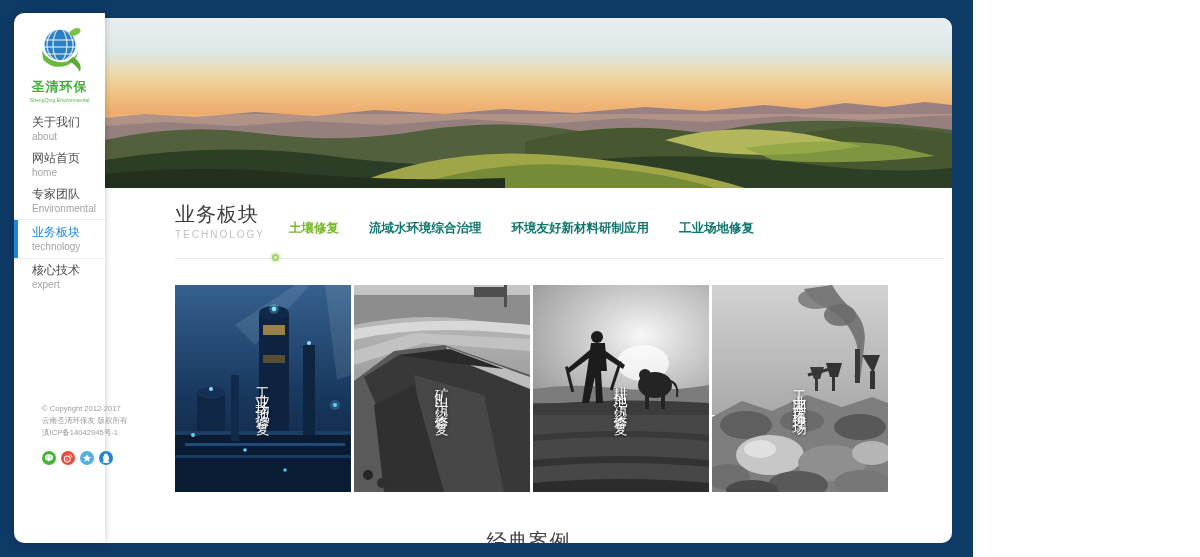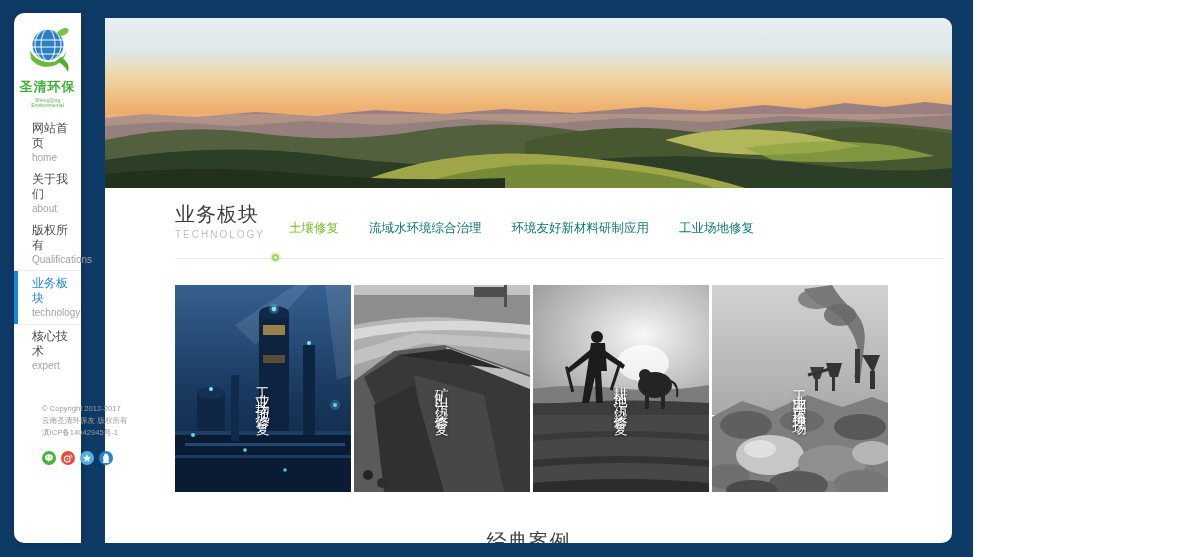--- a/index.html
+++ b/index.html
@@ -3,21 +3,21 @@
 <meta charset="utf-8">
 <style>
   * { margin:0; padding:0; box-sizing:border-box; }
   html,body { width:1200px; height:557px; background:#ffffff; font-family:"Liberation Sans", sans-serif; }
   .page { position:relative; width:1200px; height:557px; overflow:hidden; background:#ffffff; }
 
   
   .navy-panel { position:absolute; left:0; top:0; width:973px; height:557px; background:#0e3a66; }
 
   
-  .sidebar { position:absolute; left:14px; top:13px; width:67px; height:530px; background:#ffffff;
+  .sidebar { position:absolute; left:14px; top:13px; width:91px; height:530px; background:#ffffff;
              border-radius:10px 0 0 10px; z-index:3; box-shadow:0 0 7px rgba(0,0,0,.22); }
   .logo-wrap { padding-top:10px; text-align:center; }
   .brand-cn { font-size:13px; font-weight:bold; color:#3fae3a; letter-spacing:1px; margin-top:1px; }
   .brand-en { font-size:6px; color:#58b84c; transform:scale(.85); margin-top:1px; }
   .nav { margin-top:8px; }
   .nav-item { position:relative; padding:4px 4px 4px 18px; cursor:pointer; }
   .nav-item .cn { font-size:12px; color:#4a4a4a; line-height:15px; }
   .nav-item .en { font-size:10px; color:#a3a3a3; line-height:13px; }
   .nav-item.active { border-top:1px solid #ececec; border-bottom:1px solid #ececec; padding-top:5px; padding-bottom:5px; }
   .nav-item.active .cn { color:#1d86d8; }
@@ -29,21 +29,21 @@
 
   
   .main-panel { position:absolute; left:105px; top:18px; width:847px; height:525px; background:#ffffff;
                 border-radius:0 10px 10px 0; overflow:hidden; z-index:2; }
   .hero { width:847px; height:170px; display:block; }
 
   .content { position:relative; padding:14px 0 0 70px; width:847px; }
   .section-head { display:flex; align-items:flex-end; }
   .page-title { font-size:20px; color:#3d3d3d; font-weight:normal; line-height:24px; letter-spacing:1px; }
   .page-subtitle { font-size:10px; color:#bfbfbf; letter-spacing:2px; margin-top:3px; }
-  .tabs { display:flex; gap:30px; margin-left:24px; padding-bottom:3px; }
+  .tabs { display:flex; gap:30px; margin-left:24px; padding-bottom:3px;font-weight:bold; }
   .tab { font-size:12.5px; color:#0f766e; cursor:pointer; white-space:nowrap; }
   .tab.active { color:#76b82a; }
 
   .divider { position:relative; margin-top:18px; margin-right:8px; height:1px; background:#e9e9e9; }
   .divider-dot { position:absolute; left:97px; top:-4px; width:7px; height:7px; border-radius:50%;
                  background:#eef7e0; border:2px solid #9fd35f; box-shadow:0 0 0 2px rgba(159,211,95,.25); }
 
   .cards { display:flex; gap:3px; margin-top:26px; width:715px; }
   .card { position:relative; width:176px; height:207px; overflow:hidden; cursor:pointer; }
   .card svg { display:block; width:176px; height:207px; }
@@ -76,30 +76,30 @@
         <path d="M9,27 C15,42 40,44 45,28 C44,44 20,50 10,36 Z" fill="#69b93c"></path>
         <path d="M40,34 Q50,40 47,49 Q43,41 35,38 Z" fill="#5aab32"></path>
         <ellipse cx="42" cy="9" rx="6" ry="3.4" fill="#7cc24a" transform="rotate(-25 42 9)"></ellipse>
       </svg>
       <div class="brand-cn">圣清环保</div>
       <div class="brand-en">ShengQing Environmental</div>
     </div>
 
     <div class="nav">
       <div class="nav-item">
+        <div class="cn">关于我们</div>
+        <div class="en">about</div>
+      </div>
+      <div class="nav-item">
         <div class="cn">网站首页</div>
         <div class="en">home</div>
       </div>
       <div class="nav-item">
-        <div class="cn">关于我们</div>
-        <div class="en">about</div>
-      </div>
-      <div class="nav-item">
-        <div class="cn">版权所有</div>
-        <div class="en">Qualifications</div>
+        <div class="cn">专家团队</div>
+        <div class="en">Environmental</div>
       </div>
       <div class="nav-item active">
         <span class="bar"></span>
         <div class="cn">业务板块</div>
         <div class="en">technology</div>
       </div>
       <div class="nav-item">
         <div class="cn">核心技术</div>
         <div class="en">expert</div>
       </div>

